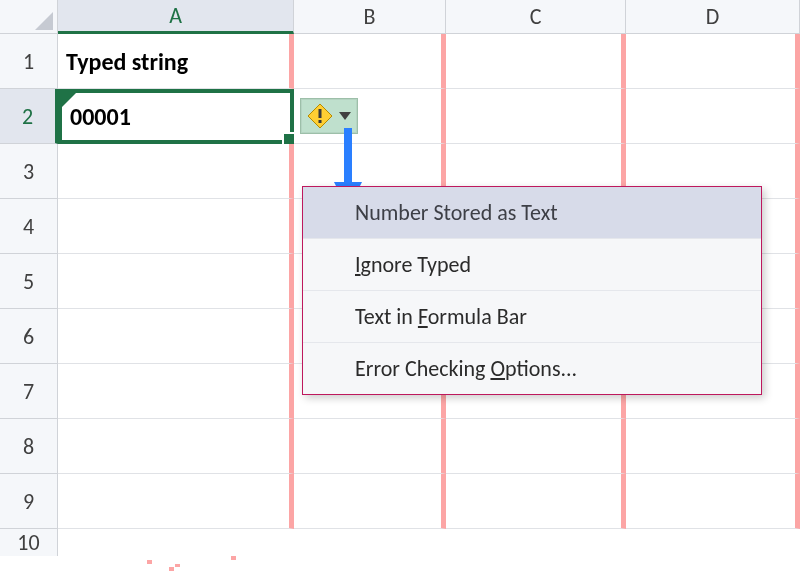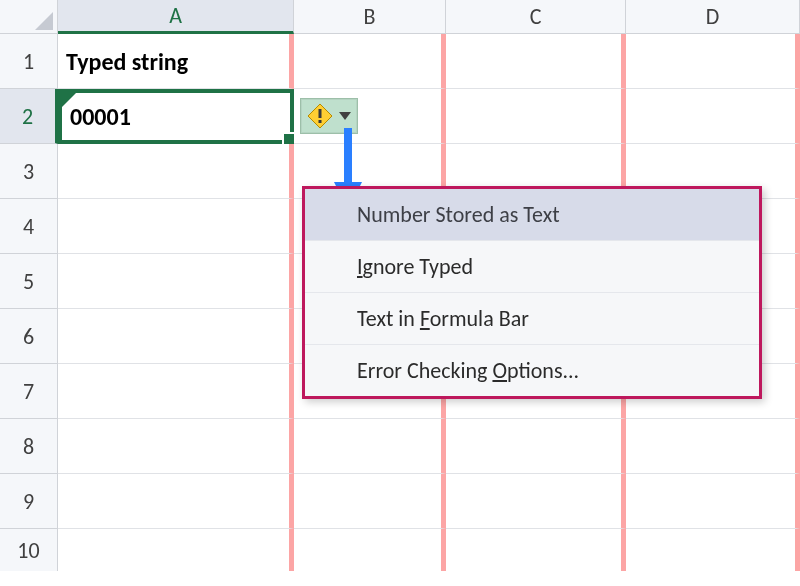--- a/index.html
+++ b/index.html
@@ -137,21 +137,21 @@
   }
   
   .arrow {
     position: absolute;
     pointer-events: none;
   }
   
   .menu {
     position: absolute;
     background: #f6f7f9;
-    border: 3px solid #be185d;
+    border: 1px solid #be185d;
     box-shadow: 3px 3px 8px rgba(0,0,0,.2);
     font-size: 22px;
     color: #2b2b2b;
   }
   .menu .item {
     padding: 12px 28px 12px 52px;
     white-space: nowrap;
     border-top: 1px solid #e5e7ec;
   }
   .menu .item:first-child { border-top: none; }
@@ -159,21 +159,21 @@
     background: #d7dbe9;
     color:#3d3f46;
   }
   .menu .item.highlight {
     background: #d7efe0;
     outline: 2px solid #2a7fff;
     outline-offset: -2px;
     position:relative;
   }
   .u { text-decoration: underline; }
-  .last-row { height: 42px; }
+  .last-row { height: 42px; flex-direction: column; }
   .last-row .row-h, .last-row .cell { border-bottom: none; }
 </style>
 </head>
 <body>
 
 <div class="sheet">
 
   <div class="col-headers">
     <div class="corner">
       <svg width="18" height="18">

